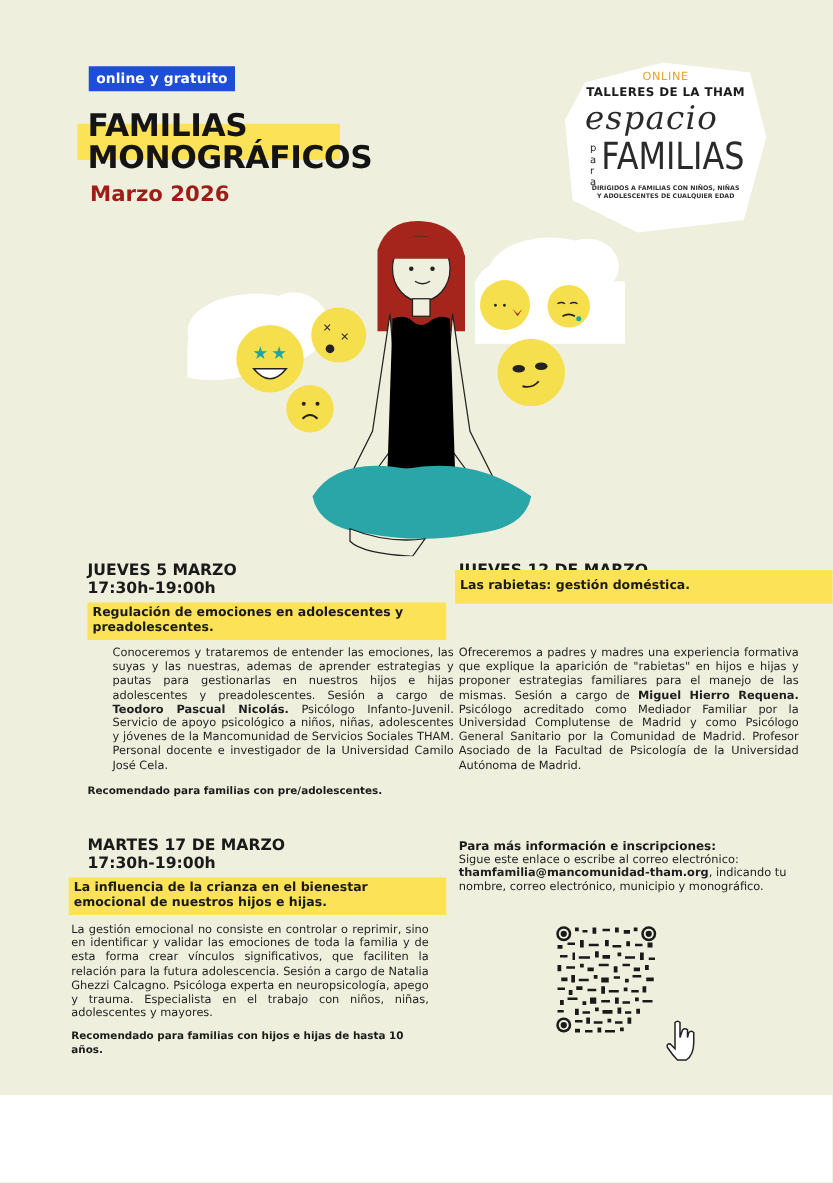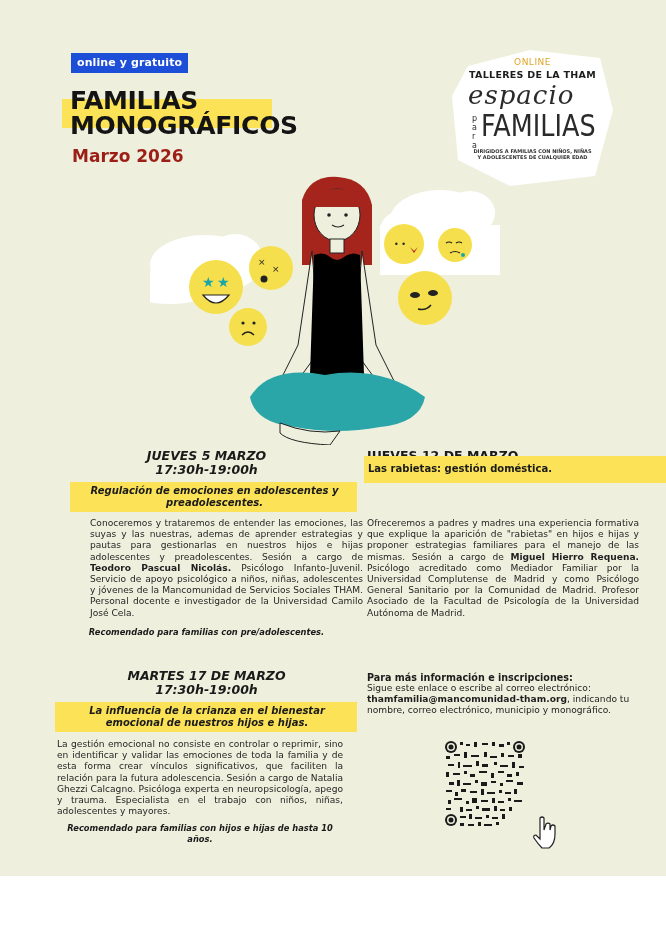--- a/index.html
+++ b/index.html
@@ -20,25 +20,25 @@
   .lg-espacio { position: absolute; top: 32px; left: 18px; width: 140px; font-size: 26px; color: #2a2a2a; letter-spacing: 1px; font-family: "DejaVu Serif", serif; font-style: italic; }
   .lg-para { position: absolute; top: 66px; left: 22px; width: 8px; font-size: 8px; line-height: 9px; color: #2a2a2a; }
   .lg-familias { position: absolute; top: 60px; left: 31px; font-size: 30px; color: #2a2a2a; letter-spacing: 0px; transform: scaleX(0.85); transform-origin: left; }
   .lg-dirigido { position: absolute; top: 100px; left: 0; width: 165px; text-align: center; font-size: 5px; font-weight: bold; line-height: 6px; color: #333; }
 
   .illus { position: absolute; left: 150px; top: 165px; width: 350px; height: 280px; }
 
   .block { position: absolute; }
   .date { font-weight: bold; font-size: 12.5px; line-height: 14px; color: #1a1a1a; }
   .time { font-weight: bold; font-size: 12.5px; line-height: 14px; color: #1a1a1a; }
-  .topic { background: #fbe257; font-weight: bold; font-size: 10px; line-height: 12px; padding: 3px 16px; color: #1a1a1a; }
+  .topic { background: #fbe257; font-weight: bold; font-size: 10px; line-height: 12px; padding: 3px 4px; color: #1a1a1a; }
   .desc { font-size: 9.1px; line-height: 11.2px; text-align: justify; color: #1f1f1f; }
   .desc b { font-weight: bold; }
   .rec { font-weight: bold; font-size: 8.3px; line-height: 11px; color: #1a1a1a; }
-  .right { text-align: center; font-style: italic; }
+  .right { text-align: left; }
 
   .qr { position: absolute; left: 444px; top: 740px; width: 82px; height: 88px; }
   .hand { position: absolute; left: 532px; top: 816px; }
 </style>
 </head>
 <body>
 
 <div class="page">
 
   <div class="tag">online y gratuito</div>

